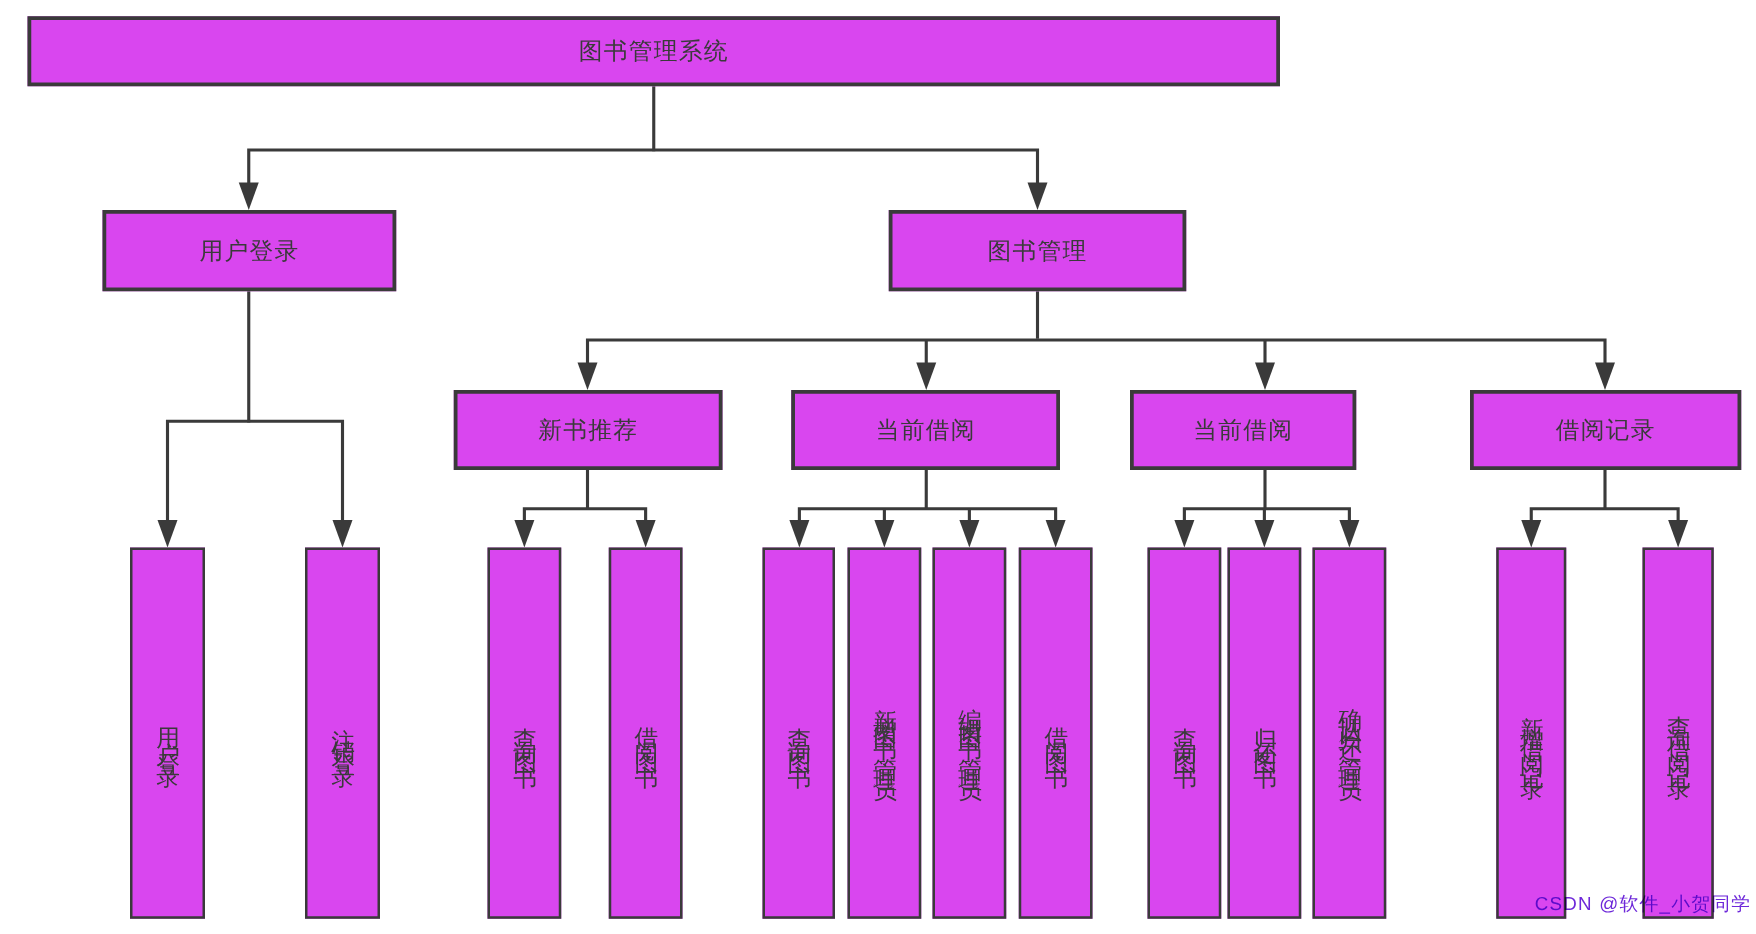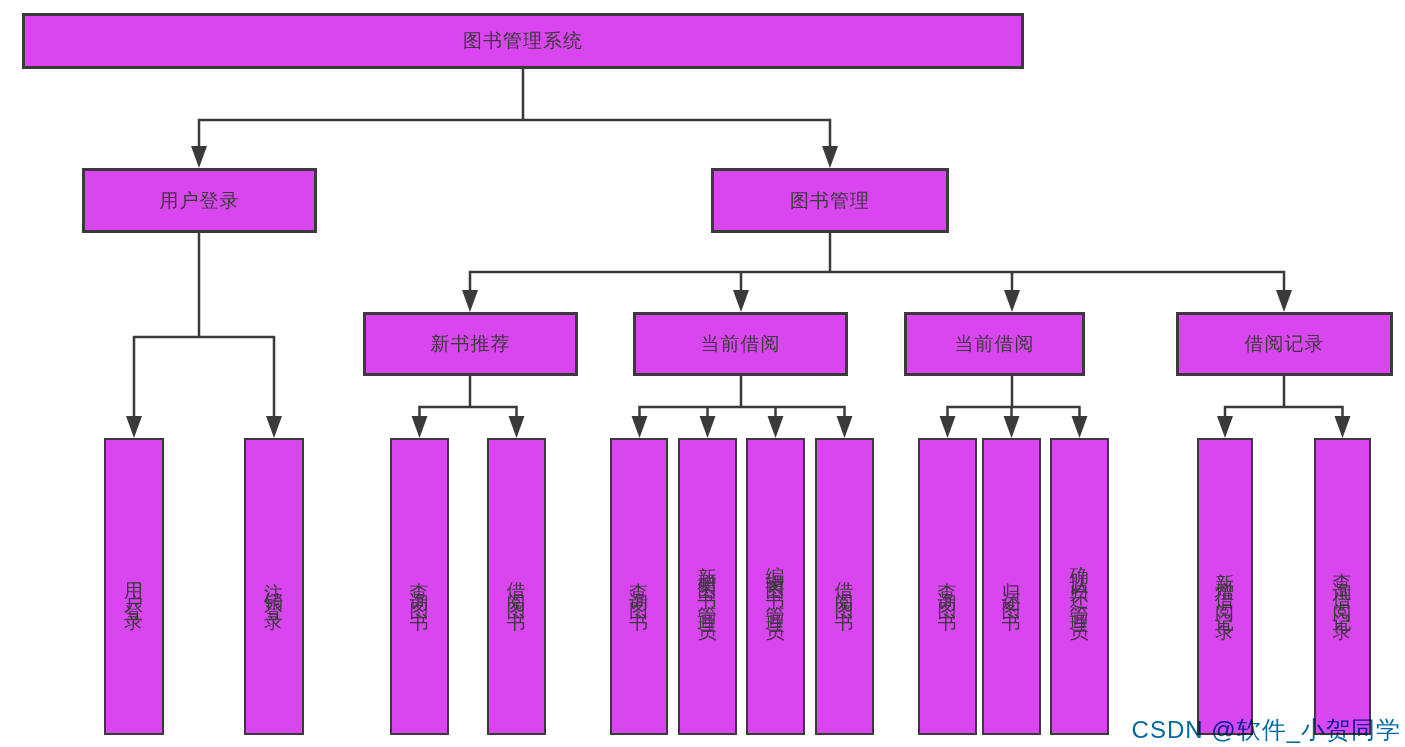--- a/index.html
+++ b/index.html
@@ -40,22 +40,22 @@
     text-orientation: mixed;
     font-size: 19px;
     letter-spacing: 10px;
     line-height: 1;
     white-space: nowrap;
   }
   #watermark {
     position: absolute;
     right: 4px;
     top: 714px;
-    font-size: 24px;
-    color: #0369a1;
+    font-size: 15px;
+    color: #6d28d9;
     letter-spacing: 1px;
     z-index: 5;
     mix-blend-mode: multiply;
     white-space: nowrap;
   }
 </style>
 </head>
 <body>
 
 <div id="stage">

